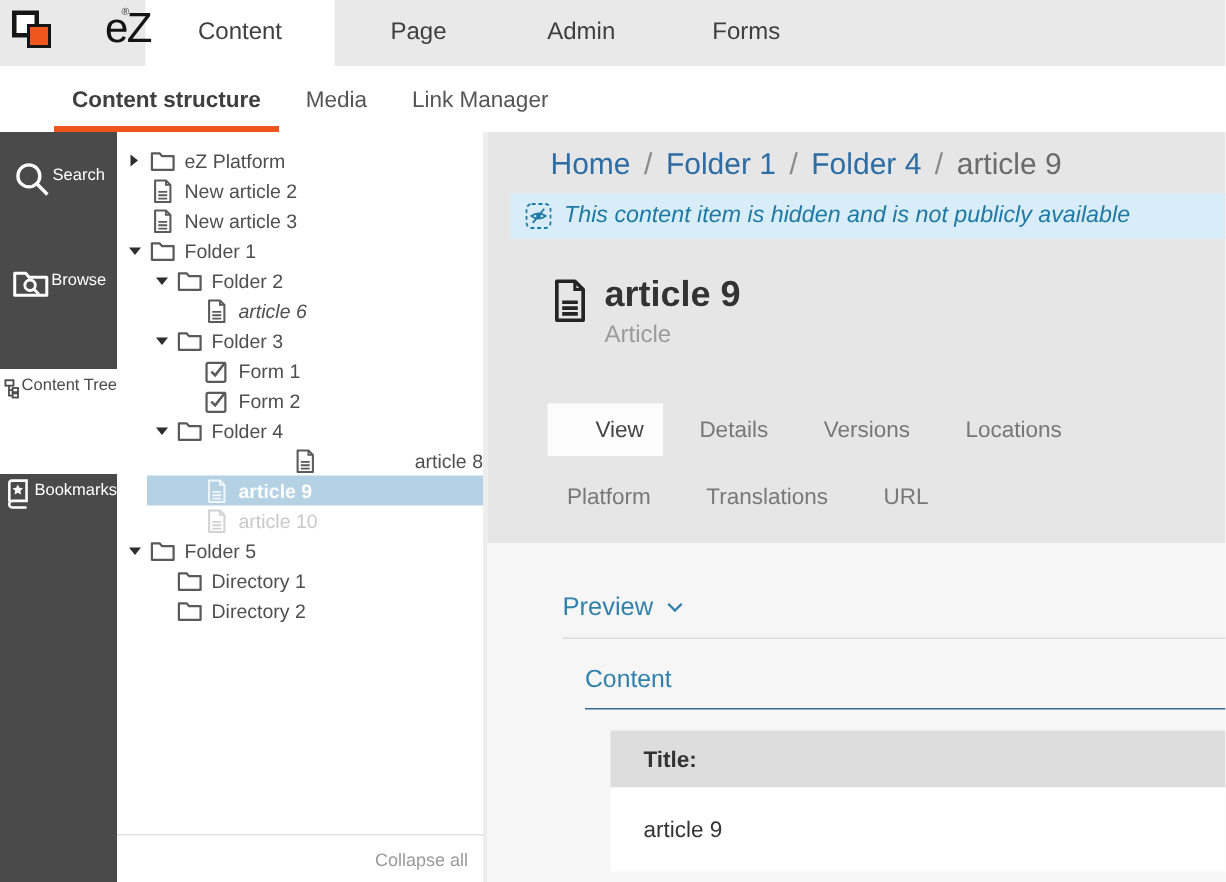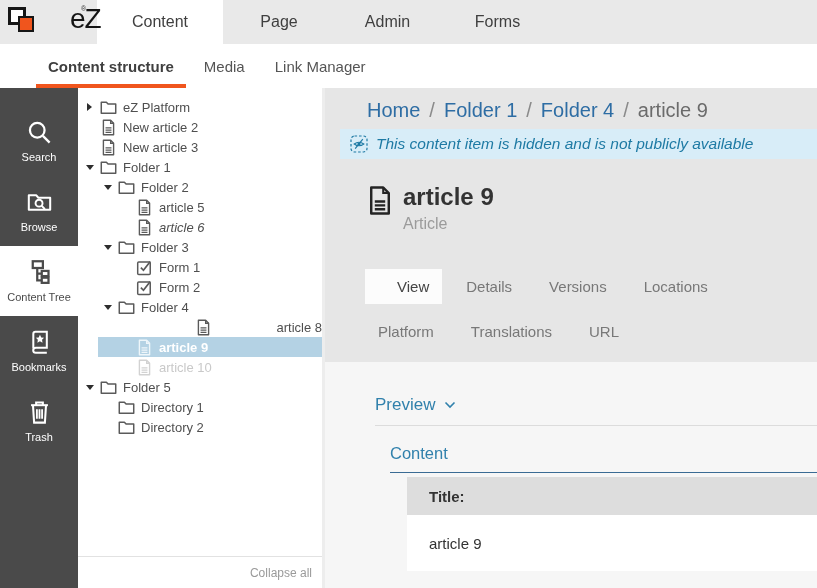--- a/index.html
+++ b/index.html
@@ -31,21 +31,21 @@
     font-size:15px; color:#555; cursor:pointer; border-bottom:4px solid transparent;
     padding-top:4px; }
   .subnav-tab.active { font-weight:bold; color:#3f3f3f; border-bottom-color:#f0551d; }
 
   
   .workspace { display:flex; height:500px; }
 
   
   .sidebar { width:78px; flex:none; background:#4a4a4a; padding-top:18px;
     display:flex; flex-direction:column; }
-  .side-item { height:70px; display:flex; flex-direction:column; align-items:center;
+  .side-item { height:70px; display:flex; 
     justify-content:center; color:#fff; cursor:pointer; flex:none; }
   .side-item.active { background:#ffffff; color:#4a4a4a; }
   .side-icon { width:27px; height:27px; display:block; }
   .side-icon svg { width:100%; height:100%; display:block; }
   .side-label { font-size:11px; margin-top:5px; white-space:nowrap; }
 
   
   .tree-panel { width:247px; flex:none; background:#fff; border-right:3px solid #ededed;
     display:flex; flex-direction:column; }
   .tree { flex:1; padding-top:9px; overflow:hidden; }
@@ -93,21 +93,21 @@
   
   .content-area { flex:1; padding:33px 0 0 50px; }
   .section-head { display:flex; align-items:center; color:#3181ac; font-size:17px;
     cursor:pointer; }
   .chev { width:12px; height:8px; margin-left:9px; color:#3181ac; }
   .chev svg { display:block; width:100%; height:100%; }
   .hr-light { border-bottom:1px solid #dcdcdc; margin-top:10px; }
   .sub-section { margin-left:15px; margin-top:18px; }
   .sub-head { color:#3181ac; font-size:16.5px; }
   .hr-dark { border-bottom:1px solid #3a6b94; margin-top:9px; }
-  .field-table { margin-left:17px; margin-top:4px; }
+  .field-table { margin-left:17px; margin-top:14px; }
   .field-head { background:#dddddd; height:38px; display:flex; align-items:center;
     padding-left:22px; font-weight:bold; font-size:15px; color:#333; }
   .field-value { background:#ffffff; height:56px; display:flex; align-items:center;
     padding-left:22px; font-size:15px; color:#333; }
 </style>
 </head>
 <body>
 
 <header class="topbar">
   <div class="logo">
@@ -179,31 +179,20 @@
   </div>
       <div class="side-item">
     <span class="side-icon">
           <svg viewBox="0 0 24 24" xmlns="http://www.w3.org/2000/svg">
             <path d="M6.5 17 V4.4 a1.9 1.9 0 0 1 1.9 -1.9 H18.5 V16.6 H8.7 a2.3 2.3 0 0 0 0 4.6 H18.5" fill="none" stroke="currentColor" stroke-width="1.8"></path>
             <path d="M12.4 5.2 l1.15 2.3 2.5.37 -1.8 1.76.42 2.5 -2.27-1.2 -2.27 1.2.42-2.5 -1.8-1.76 2.5-.37z" fill="currentColor"></path>
           </svg>
         </span>
     <span class="side-label">Bookmarks</span>
   </div>
-      <div class="side-item">
-    <span class="side-icon">
-          <svg viewBox="0 0 24 24" xmlns="http://www.w3.org/2000/svg">
-            <path d="M4.5 5.5 H19.5" stroke="currentColor" stroke-width="1.8"></path>
-            <path d="M9 5.5 V3.2 H15 V5.5" fill="none" stroke="currentColor" stroke-width="1.8"></path>
-            <path d="M6.2 5.5 L7.2 21 H16.8 L17.8 5.5" fill="none" stroke="currentColor" stroke-width="1.8"></path>
-            <path d="M9.7 9 V17.5 M12 9 V17.5 M14.3 9 V17.5" stroke="currentColor" stroke-width="1.6"></path>
-          </svg>
-        </span>
-    <span class="side-label">Trash</span>
-  </div>
     </aside>
 
   <div class="tree-panel">
     <div class="tree">
         <div class="tree-row" style="padding-left: 8px;">
     <span class="expander collapsed"></span>
     <span class="tree-icon">
             <svg viewBox="0 0 16 16" xmlns="http://www.w3.org/2000/svg">
               <path d="M1.2 13.4 V3 H6 L7.6 4.8 H14.8 V13.4 Z" fill="none" stroke="currentColor" stroke-width="1.4" stroke-linejoin="round"></path>
             </svg>
@@ -242,31 +231,20 @@
     <span class="tree-label">Folder 1</span>
   </div>
         <div class="tree-row" style="padding-left: 26px;">
     <span class="expander expanded"></span>
     <span class="tree-icon">
             <svg viewBox="0 0 16 16" xmlns="http://www.w3.org/2000/svg">
               <path d="M1.2 13.4 V3 H6 L7.6 4.8 H14.8 V13.4 Z" fill="none" stroke="currentColor" stroke-width="1.4" stroke-linejoin="round"></path>
             </svg>
           </span>
     <span class="tree-label">Folder 2</span>
-  </div>
-        <div class="tree-row" style="padding-left: 44px;">
-    <span class="expander"></span>
-    <span class="tree-icon">
-            <svg viewBox="0 0 16 16" xmlns="http://www.w3.org/2000/svg">
-              <path d="M3.2 1.2 H10 L12.8 4 V14.8 H3.2 Z" fill="none" stroke="currentColor" stroke-width="1.3" stroke-linejoin="round"></path>
-              <path d="M10 1.2 V4 H12.8" fill="none" stroke="currentColor" stroke-width="1.2"></path>
-              <path d="M5.2 8.4 H10.8 M5.2 10.5 H10.8 M5.2 12.6 H10.8" stroke="currentColor" stroke-width="1.2"></path>
-            </svg>
-          </span>
-    <span class="tree-label">article 5</span>
   </div>
         <div class="tree-row" style="padding-left: 44px; font-style: italic;">
     <span class="expander"></span>
     <span class="tree-icon">
             <svg viewBox="0 0 16 16" xmlns="http://www.w3.org/2000/svg">
               <path d="M3.2 1.2 H10 L12.8 4 V14.8 H3.2 Z" fill="none" stroke="currentColor" stroke-width="1.3" stroke-linejoin="round"></path>
               <path d="M10 1.2 V4 H12.8" fill="none" stroke="currentColor" stroke-width="1.2"></path>
               <path d="M5.2 8.4 H10.8 M5.2 10.5 H10.8 M5.2 12.6 H10.8" stroke="currentColor" stroke-width="1.2"></path>
             </svg>
           </span>

